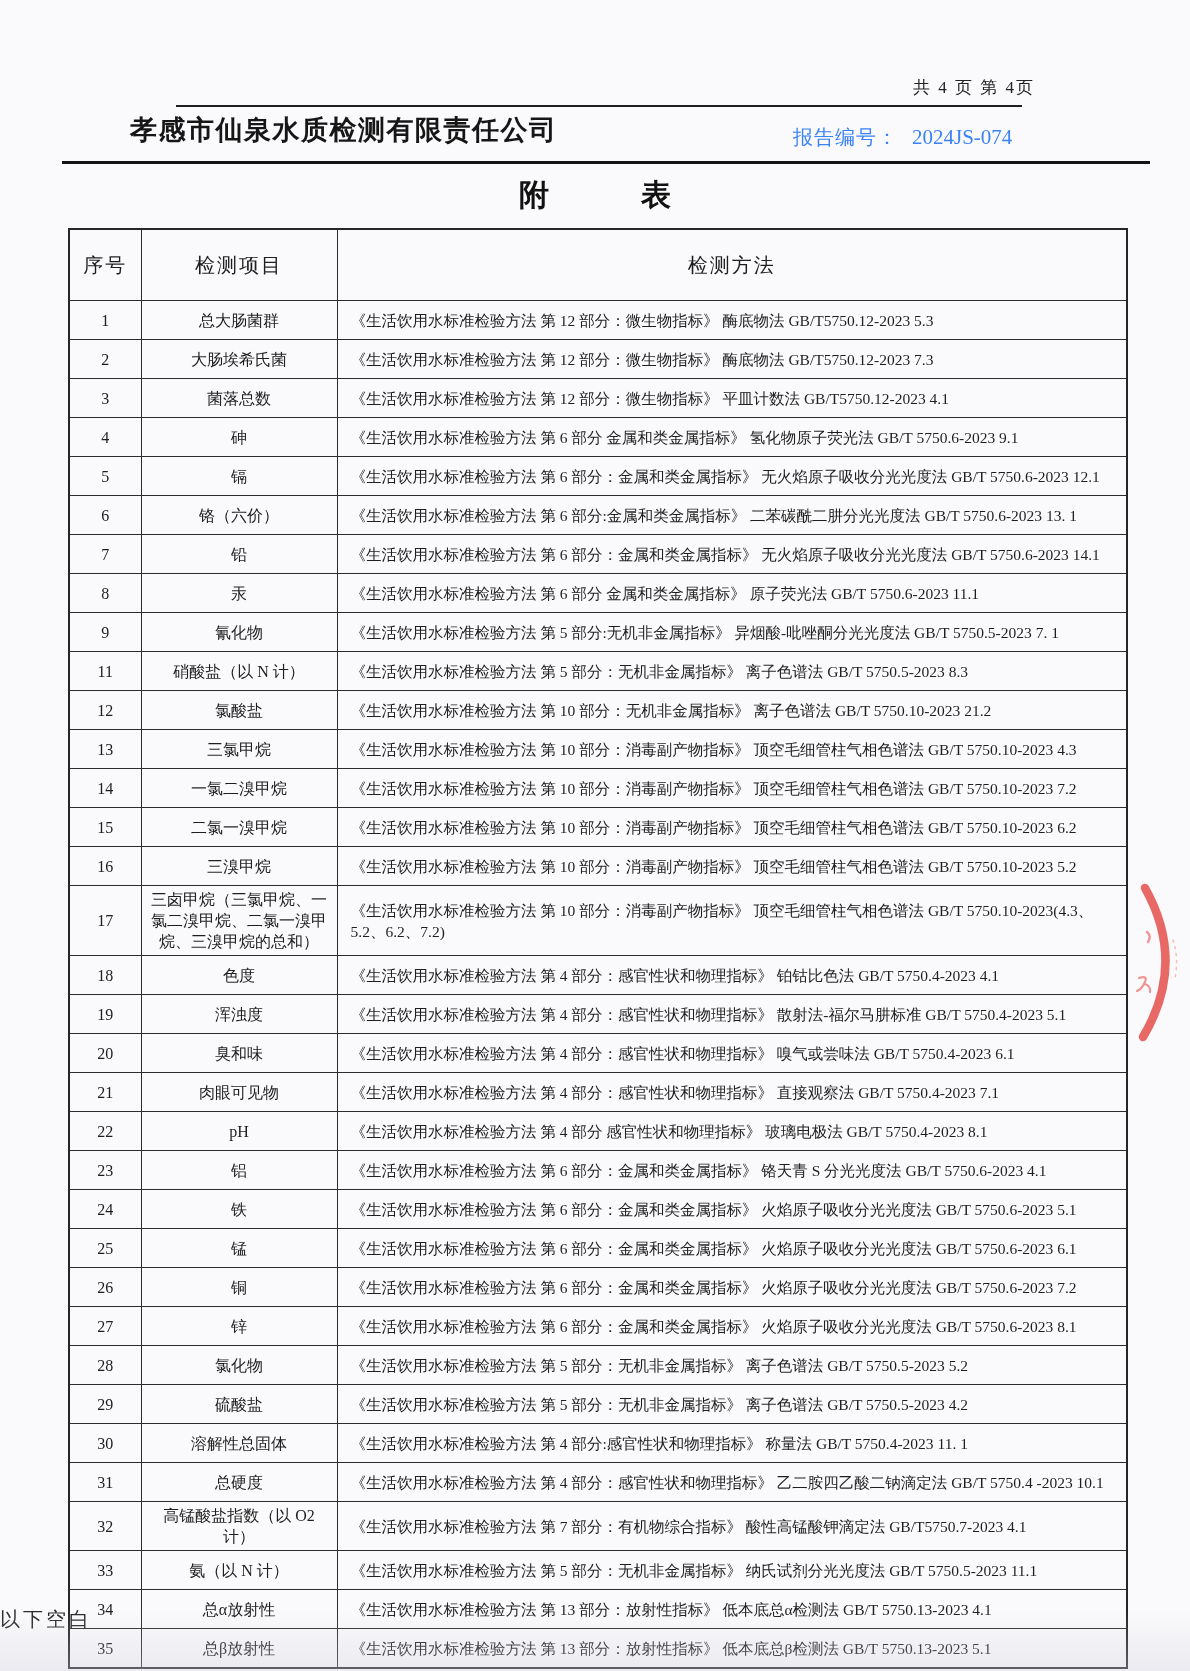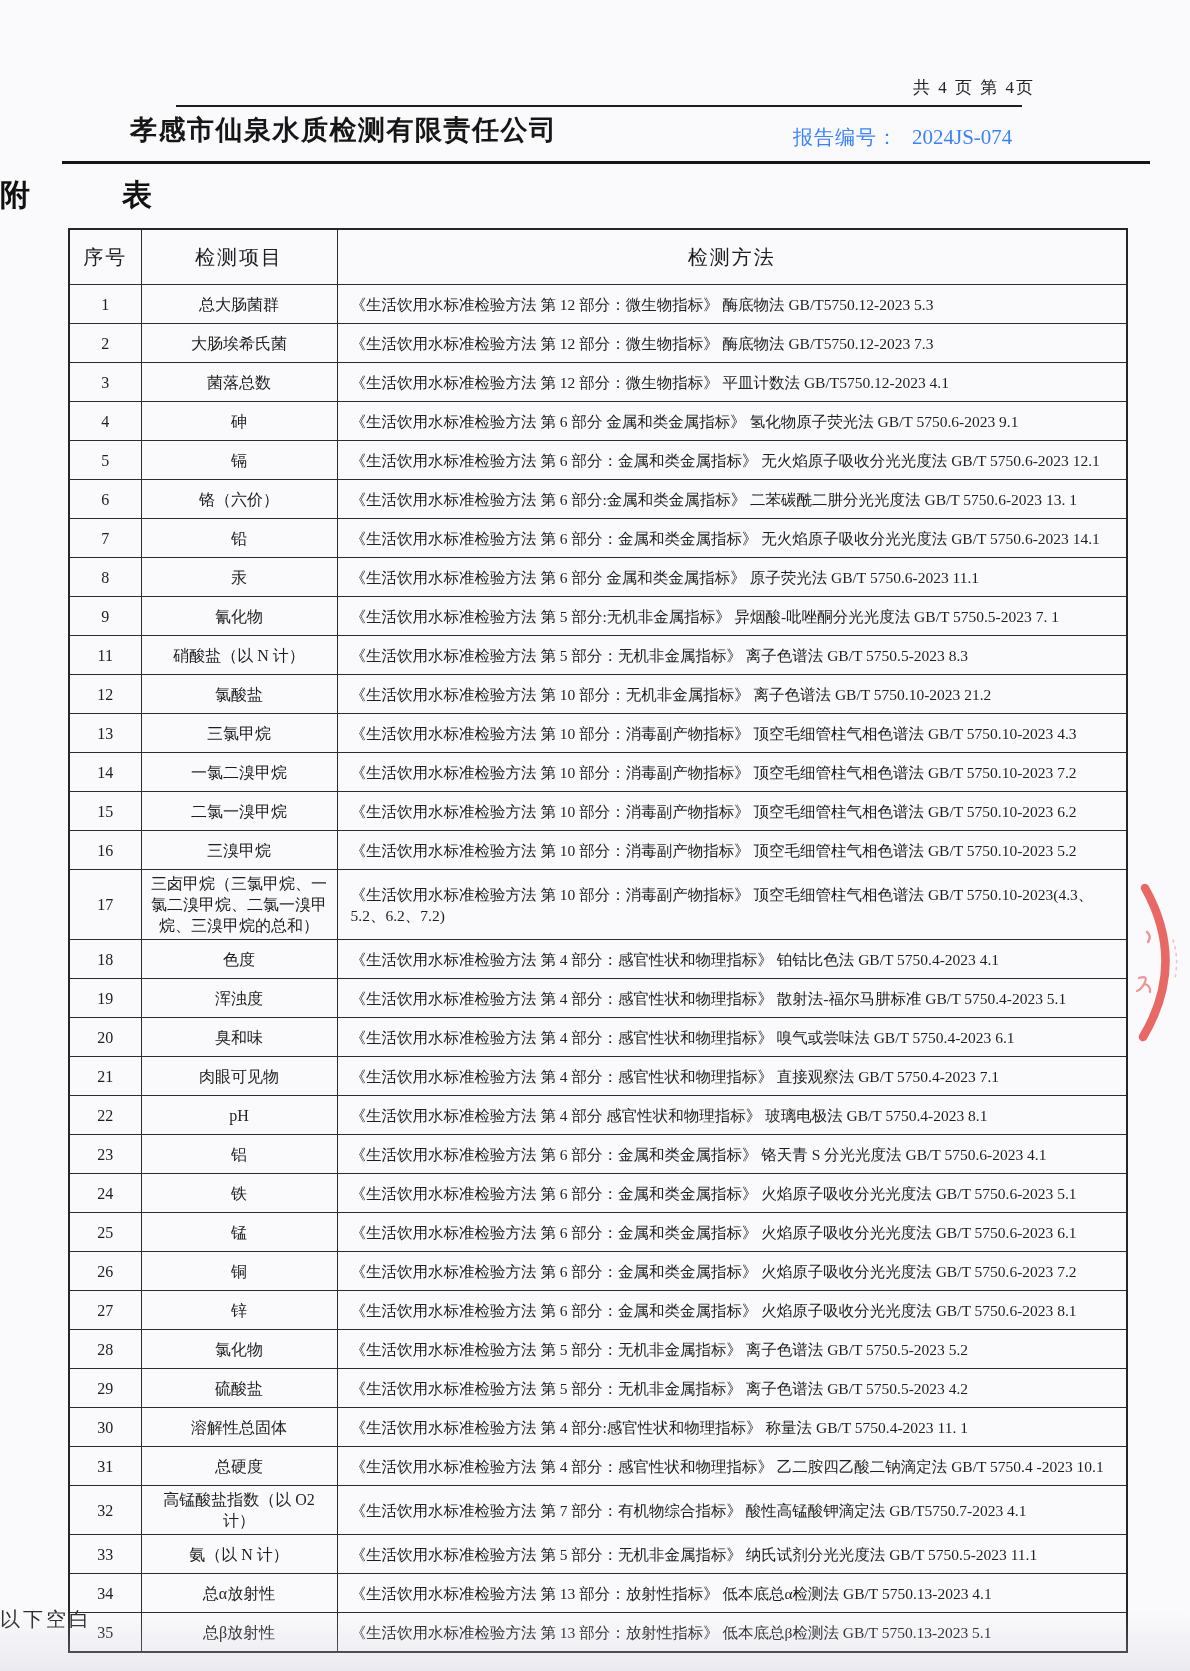--- a/index.html
+++ b/index.html
@@ -36,21 +36,21 @@
     font-size: 20px; color: #3b82f6;
   }
   .report-no .label { font-family: "Liberation Sans", sans-serif; letter-spacing: 1px; }
   .report-no .value { font-family: "Liberation Serif", serif; font-size: 21px; margin-left: 14px; }
   .rule-thick {
     position: absolute; top: 161px; left: 62px; width: 1088px; height: 3px;
     background: #141414;
   }
   .doc-title {
     position: absolute; top: 175px; left: 0; width: 1190px;
-    text-align: left;
+    text-align: center;
     font-size: 30px; font-weight: bold; color: #111;
   }
   .doc-title .t2 { margin-left: 92px; }
   table.methods {
     position: absolute; top: 228px; left: 68px;
     width: 1060px;
     border-collapse: collapse;
     border: 2px solid #262626;
     background: transparent;
   }
@@ -58,21 +58,21 @@
     border: 1.6px solid #2c2c2c;
     color: #1e1e1e;
     vertical-align: middle;
   }
   table.methods th {
     height: 46px;
     font-size: 20px;
     font-weight: normal;
     letter-spacing: 2px;
     text-align: center;
-    padding: 4px 4px;
+    padding: 12px 4px;
   }
   col.c-no   { width: 72px; }
   col.c-item { width: 196px; }
   table.methods td {
     height: 32px;
     font-size: 16px;
     line-height: 21px;
     padding: 3px 6px;
     text-align: center;
   }

